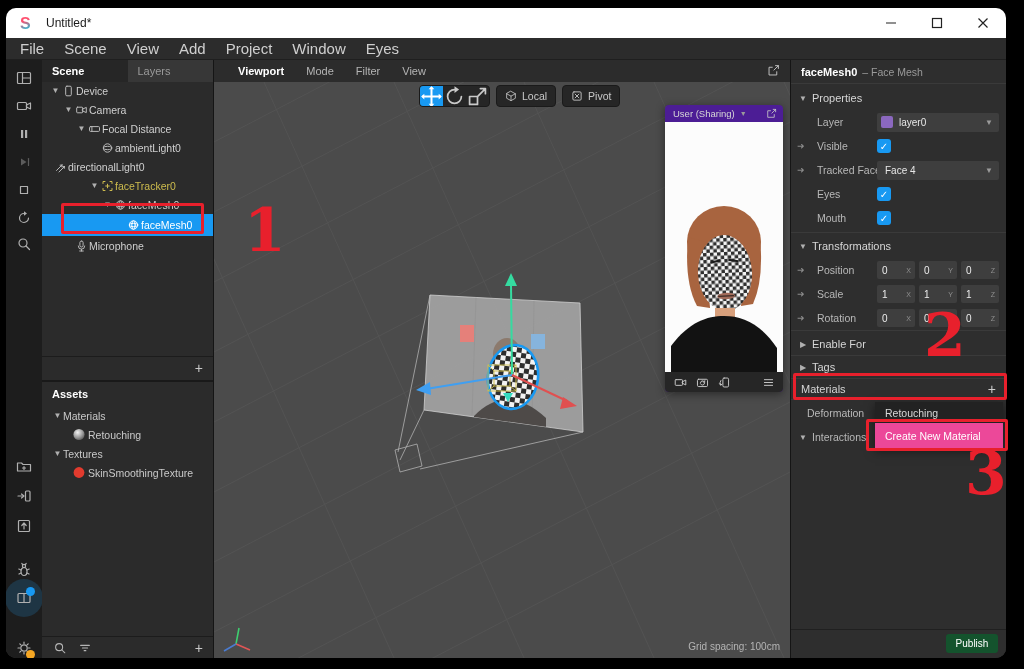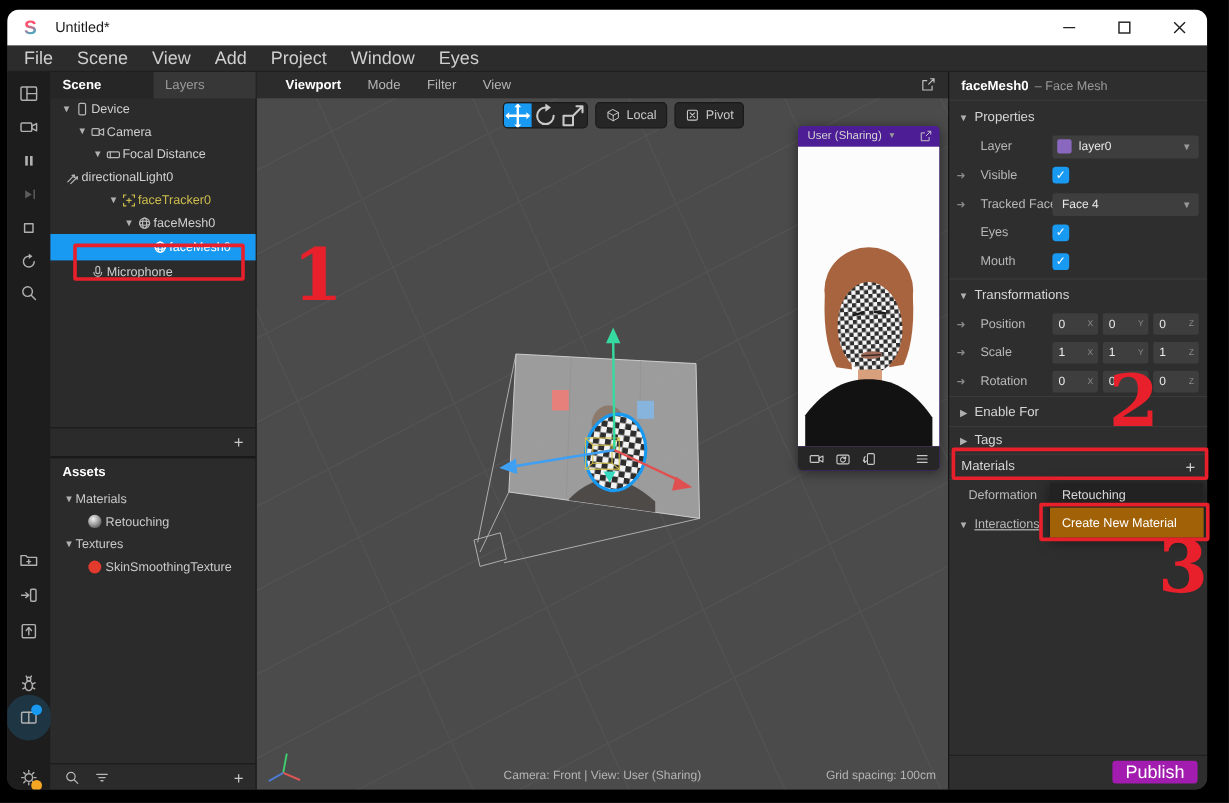--- a/index.html
+++ b/index.html
@@ -102,26 +102,26 @@
   .sep{position:absolute;left:0;width:100%;height:1px;background:#3a3a3a;}
   .mat-row{position:absolute;left:0;width:100%;height:22px;border-top:1px solid #3a3a3a;
            border-bottom:1px solid #3a3a3a;display:flex;align-items:center;box-sizing:border-box;}
   .mat-label{margin-left:10px;font-size:11px;color:#d6d6d6;}
   .mat-plus{margin-left:auto;margin-right:10px;font-size:14px;color:#cfcfcf;}
   .sub-label{position:absolute;left:16px;font-size:10.5px;color:#b8b8b8;}
   .menu-pop{position:absolute;left:84px;top:342px;width:128px;z-index:5;
             box-shadow:0 3px 10px rgba(0,0,0,.5);}
   .mp-item{height:21px;background:#222;display:flex;align-items:center;font-size:10.5px;
            color:#d8d8d8;padding-left:10px;}
-  .mp-item.hl{height:25px;background:#a16207;color:#fff;}
+  .mp-item.hl{height:25px;background:#ec4899;color:#fff;}
   .btn{background:#3e3e3e;border-radius:2px;color:#e0e0e0;font-size:10px;display:flex;
        align-items:center;justify-content:center;}
   .insp-foot{position:absolute;left:0;bottom:0;width:100%;height:28px;border-top:1px solid #202020;}
-  .publish{position:absolute;right:8px;top:4px;width:71px;height:19px;background:#a21caf;
-           border-radius:3px;color:#fff;font-size:15px;display:flex;align-items:center;justify-content:center;}
+  .publish{position:absolute;right:8px;top:4px;width:52px;height:19px;background:#14532d;
+           border-radius:3px;color:#fff;font-size:10px;display:flex;align-items:center;justify-content:center;}
   
   .anno{position:absolute;inset:0;z-index:40;pointer-events:none;}
   .rbox{position:absolute;border:3px solid #e8202c;border-radius:2px;}
   .num{position:absolute;font-family:"DejaVu Serif",serif;font-weight:bold;color:#e8202c;
        font-size:60px;line-height:1;}
   .ic svg{display:block;width:100%;height:100%;}
   .ric svg,.t-ic svg,.foot-ic svg,.pv-ic svg,.vp-pop svg{display:block;width:100%;height:100%;}
 </style>
 </head>
 <body>
@@ -278,20 +278,30 @@
           </div>
           <div class="tree-row" style="padding-left:34px">
       <span class="tree-arrow">▼</span>
       <span class="t-ic">
               <svg viewBox="0 0 12 12" fill="none" stroke="currentColor" stroke-width="1" stroke-linecap="round">
                 <rect x="1" y="3.6" width="10" height="4.8" rx="1"></rect>
                 <line x1="3.4" y1="3.6" x2="3.4" y2="8.4"></line>
               </svg>
             </span>
       <span>Focal Distance</span>
+          </div>
+          <div class="tree-row" style="padding-left:47px">
+      <span class="tree-arrow"></span>
+      <span class="t-ic">
+              <svg viewBox="0 0 12 12" fill="none" stroke="currentColor" stroke-width="1" stroke-linecap="round">
+                <circle cx="6" cy="6" r="4.2"></circle>
+                <ellipse cx="6" cy="6" rx="4.2" ry="1.7"></ellipse>
+              </svg>
+            </span>
+      <span>ambientLight0</span>
           </div>
           <div class="tree-row" style="">
       <span class="tree-arrow"></span>
       <span class="t-ic">
               <svg viewBox="0 0 12 12" fill="none" stroke="currentColor" stroke-width="1" stroke-linecap="round">
                 <path d="M2,9.5 L7.5,4 M4.5,11 L10,5.5"></path>
                 <path d="M7.5,4 L5.6,4.2 M7.5,4 L7.3,5.9 M10,5.5 L8.1,5.7 M10,5.5 L9.8,7.4"></path>
               </svg>
             </span>
       <span>directionalLight0</span>
@@ -567,21 +577,20 @@
           <span class="pv-ic" style="margin-left:auto;margin-right:8px;" id="pvi-menu">
               <svg viewBox="0 0 16 16" fill="none" stroke="currentColor" stroke-width="1.2" stroke-linecap="round" stroke-linejoin="round">
                 <line x1="3" y1="4.5" x2="13" y2="4.5"></line>
                 <line x1="3" y1="8" x2="13" y2="8"></line>
                 <line x1="3" y1="11.5" x2="13" y2="11.5"></line>
               </svg>
             </span>
         </div>
       </div>
 
-      <div class="vp-status" style="left:0;width:100%;text-align:center;">Camera: Front | View: User (Sharing)</div>
       <div class="vp-status" style="right:10px;">Grid spacing: 100cm</div>
     </div>
 
     <div class="inspector">
       <div class="insp-head">
         <span class="insp-title">faceMesh0</span>
         <span class="insp-sub">– Face Mesh</span>
       </div>
 
       <div class="sec-row" style="top:26px;">
@@ -706,21 +715,21 @@
       <div class="mat-row" style="top:318px;">
         <span class="mat-label">Materials</span>
         <span class="mat-plus">+</span>
       </div>
 
       <div class="p-row" style="top:342px;height:22px;">
         <span class="sub-label">Deformation</span>
       </div>
       <div class="sec-row" style="top:366px;height:22px;">
         <span class="sec-arrow">▼</span>
-        <span class="sec-label" style="font-size:10.5px;color:#b8b8b8;text-decoration:underline;">Interactions</span>
+        <span class="sec-label" style="font-size:10.5px;color:#b8b8b8;">Interactions</span>
       </div>
 
       <div class="menu-pop" id="material-menu">
           <div class="mp-item">Retouching</div>
           <div class="mp-item hl">Create New Material</div>
         </div>
 
       <div class="insp-foot">
         <div class="publish">Publish</div>
       </div>

